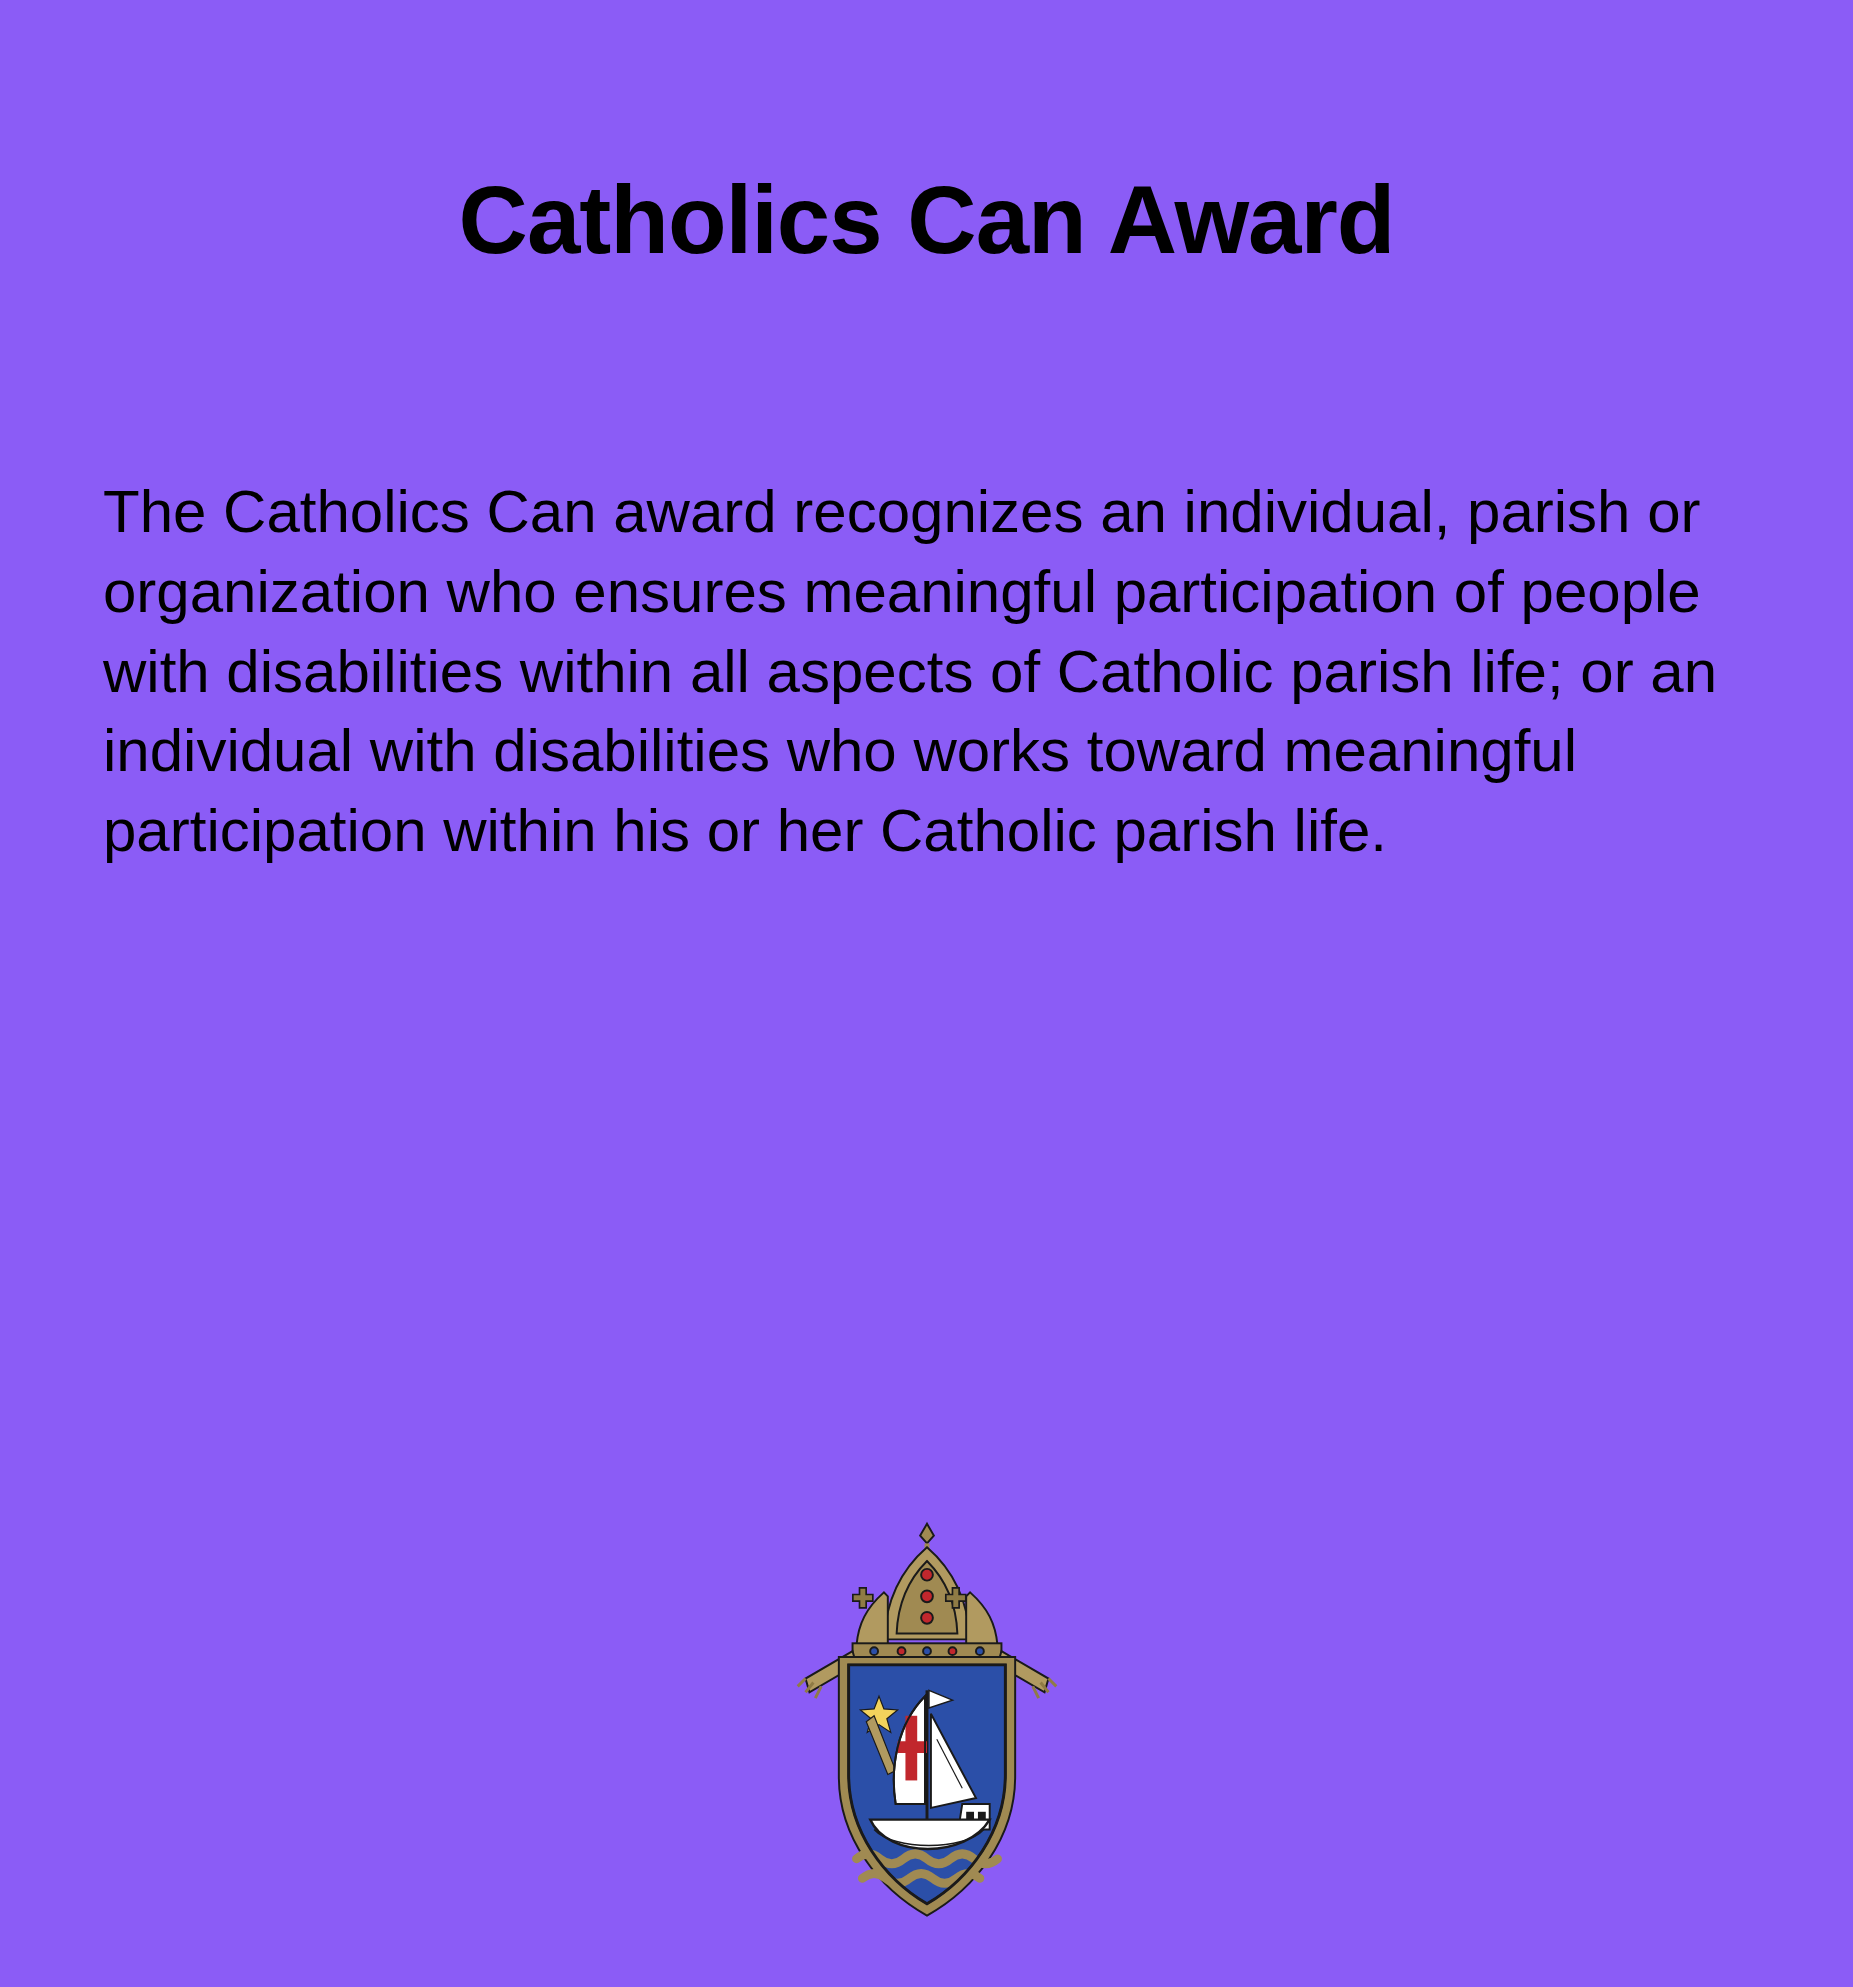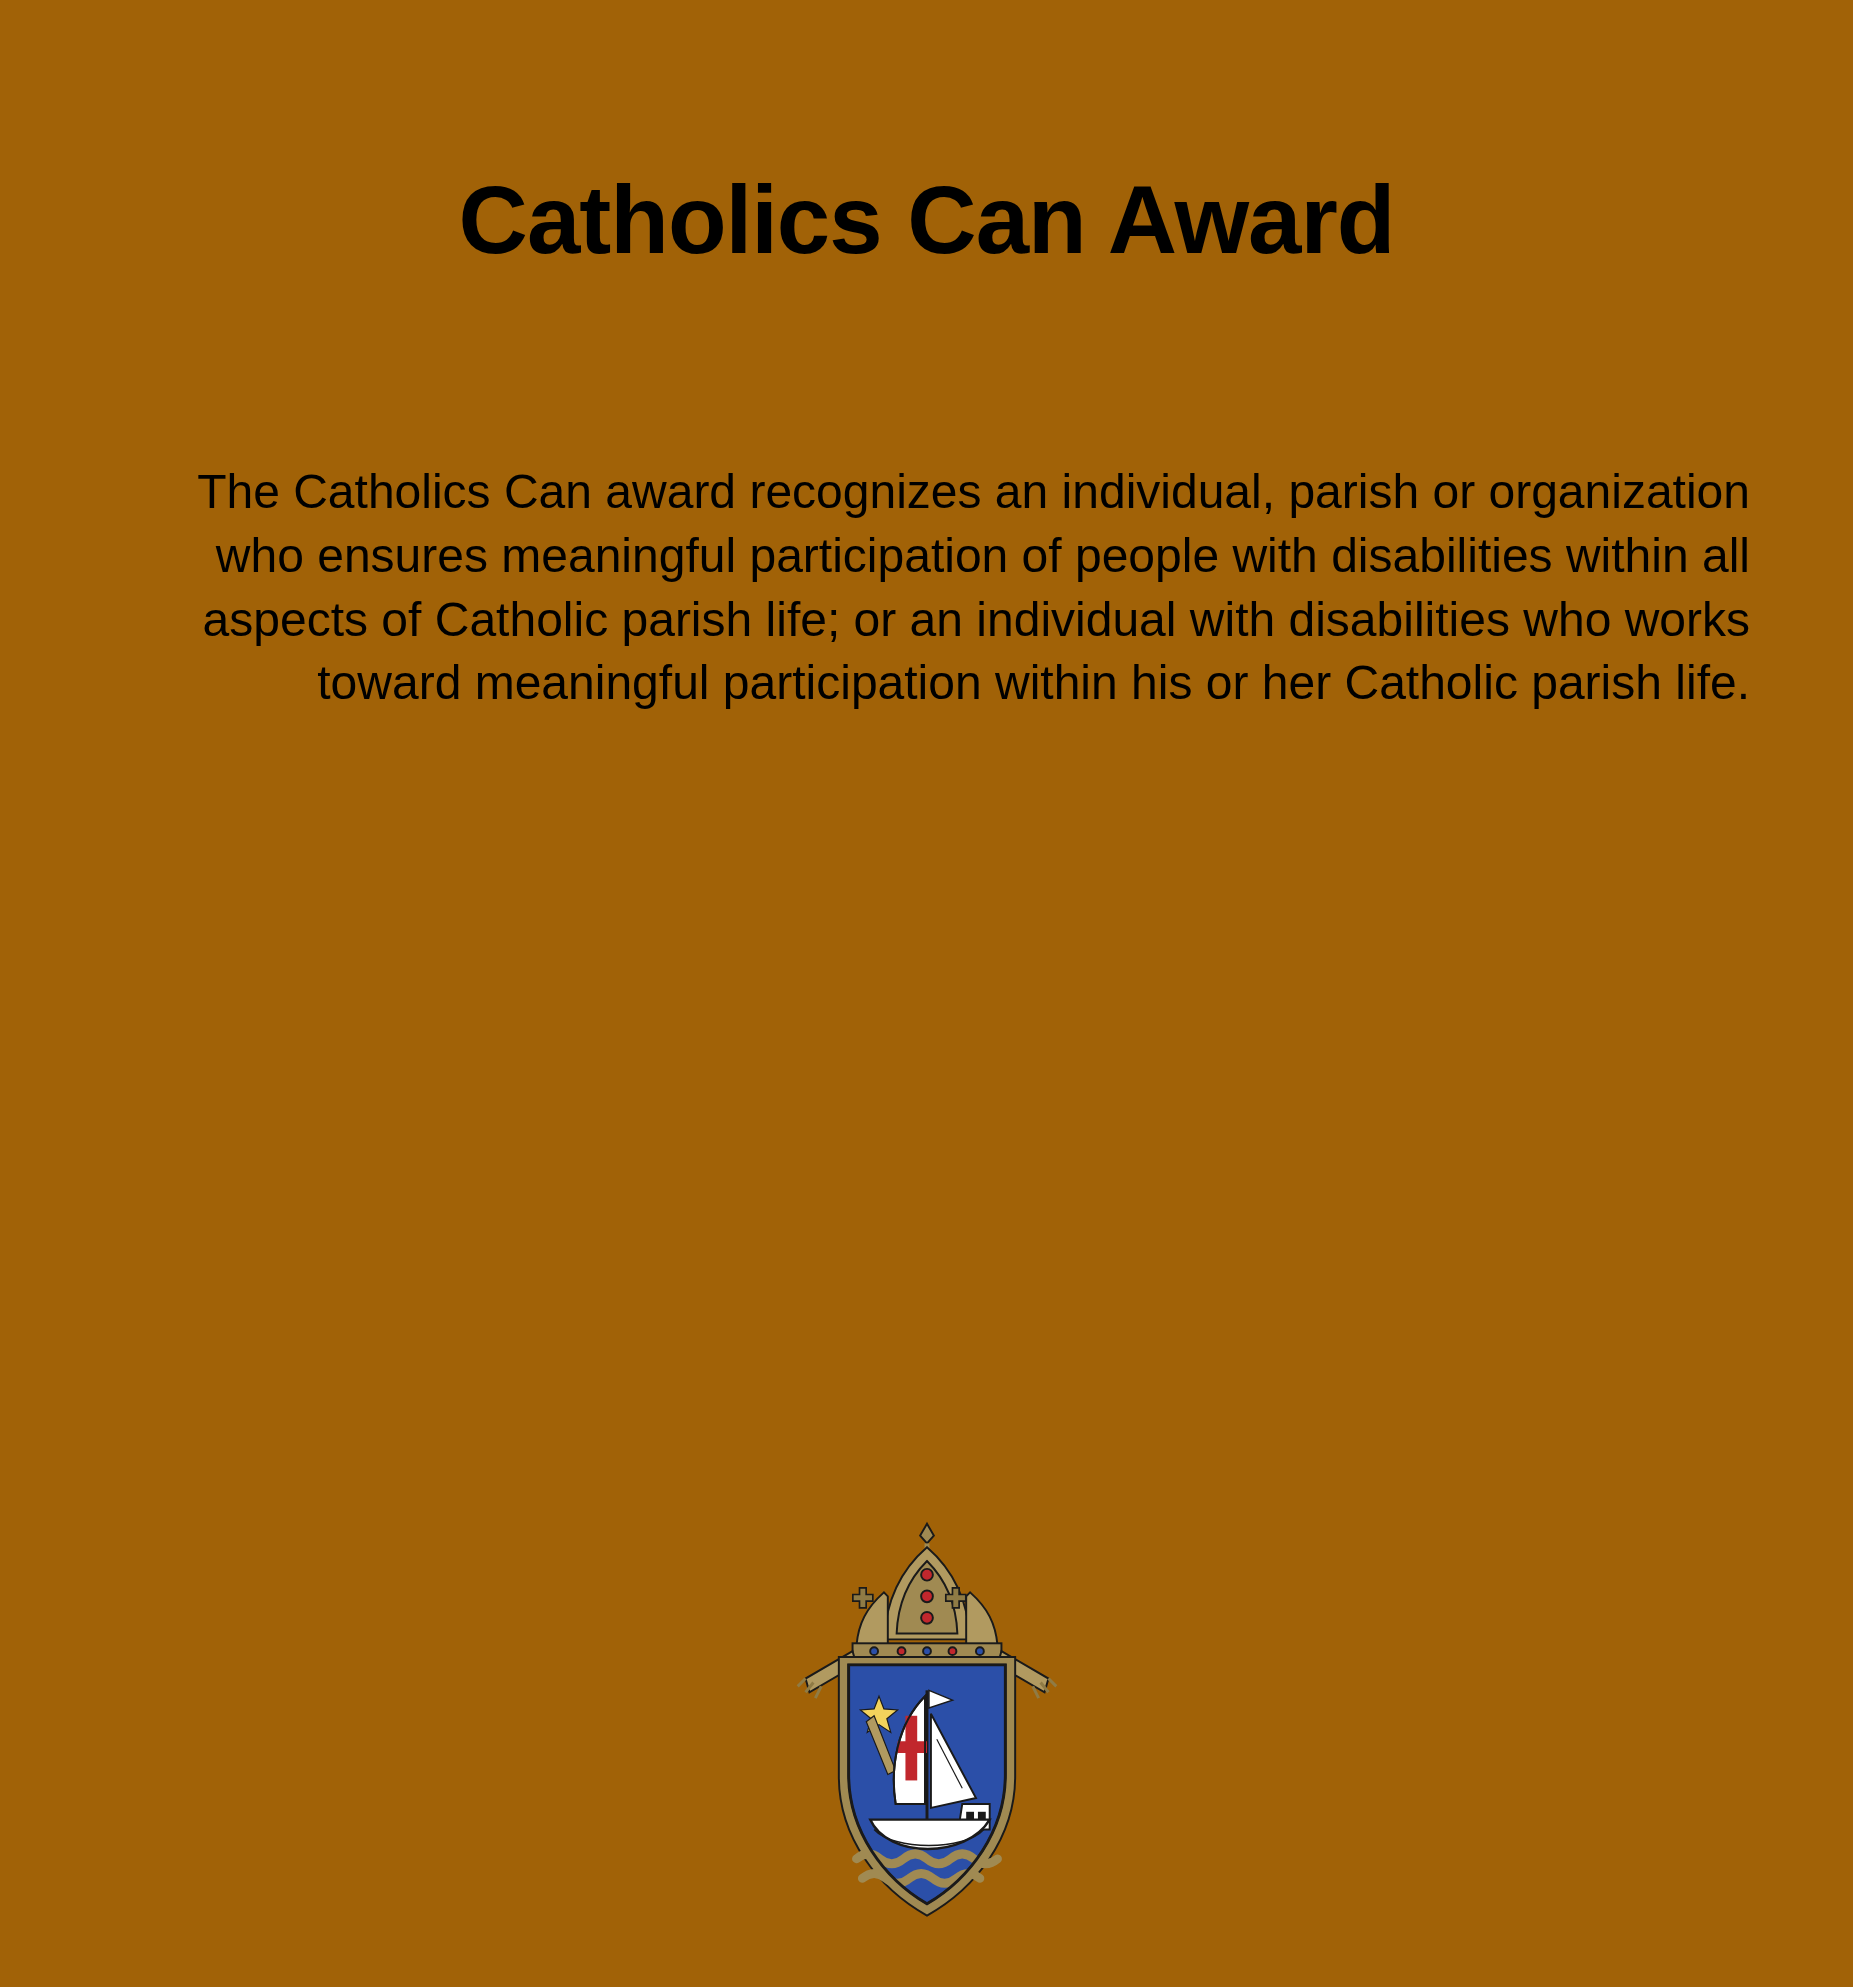--- a/index.html
+++ b/index.html
@@ -11,41 +11,41 @@
     width: 1853px;
     height: 1988px;
     font-family: "Liberation Sans", sans-serif;
     color: #000000;
     -webkit-font-smoothing: antialiased;
   }
   .page {
     position: relative;
     width: 1853px;
     height: 1988px;
-    background: #a16207;
+    background: #8b5cf6;
     overflow: hidden;
     box-sizing: border-box;
   }
   .title {
     position: absolute;
     top: 106px;
     left: 0;
     width: 1853px;
     text-align: center;
     font-size: 96px;
     font-weight: bold;
     letter-spacing: -1px;
     line-height: 1.05;
   }
   .body-block {
     position: absolute;
     left: 103px;
     width: 1647px;
-    text-align: right;
-    font-size: 48px;
+    text-align: left;
+    font-size: 60px;
     line-height: 1.33;
   }
   #para1 { top: 412px; }
   #para2 { top: 1000px; }
 
   .crest-wrap {
     position: absolute;
     left: 0;
     top: 1514px;
     width: 1853px;

